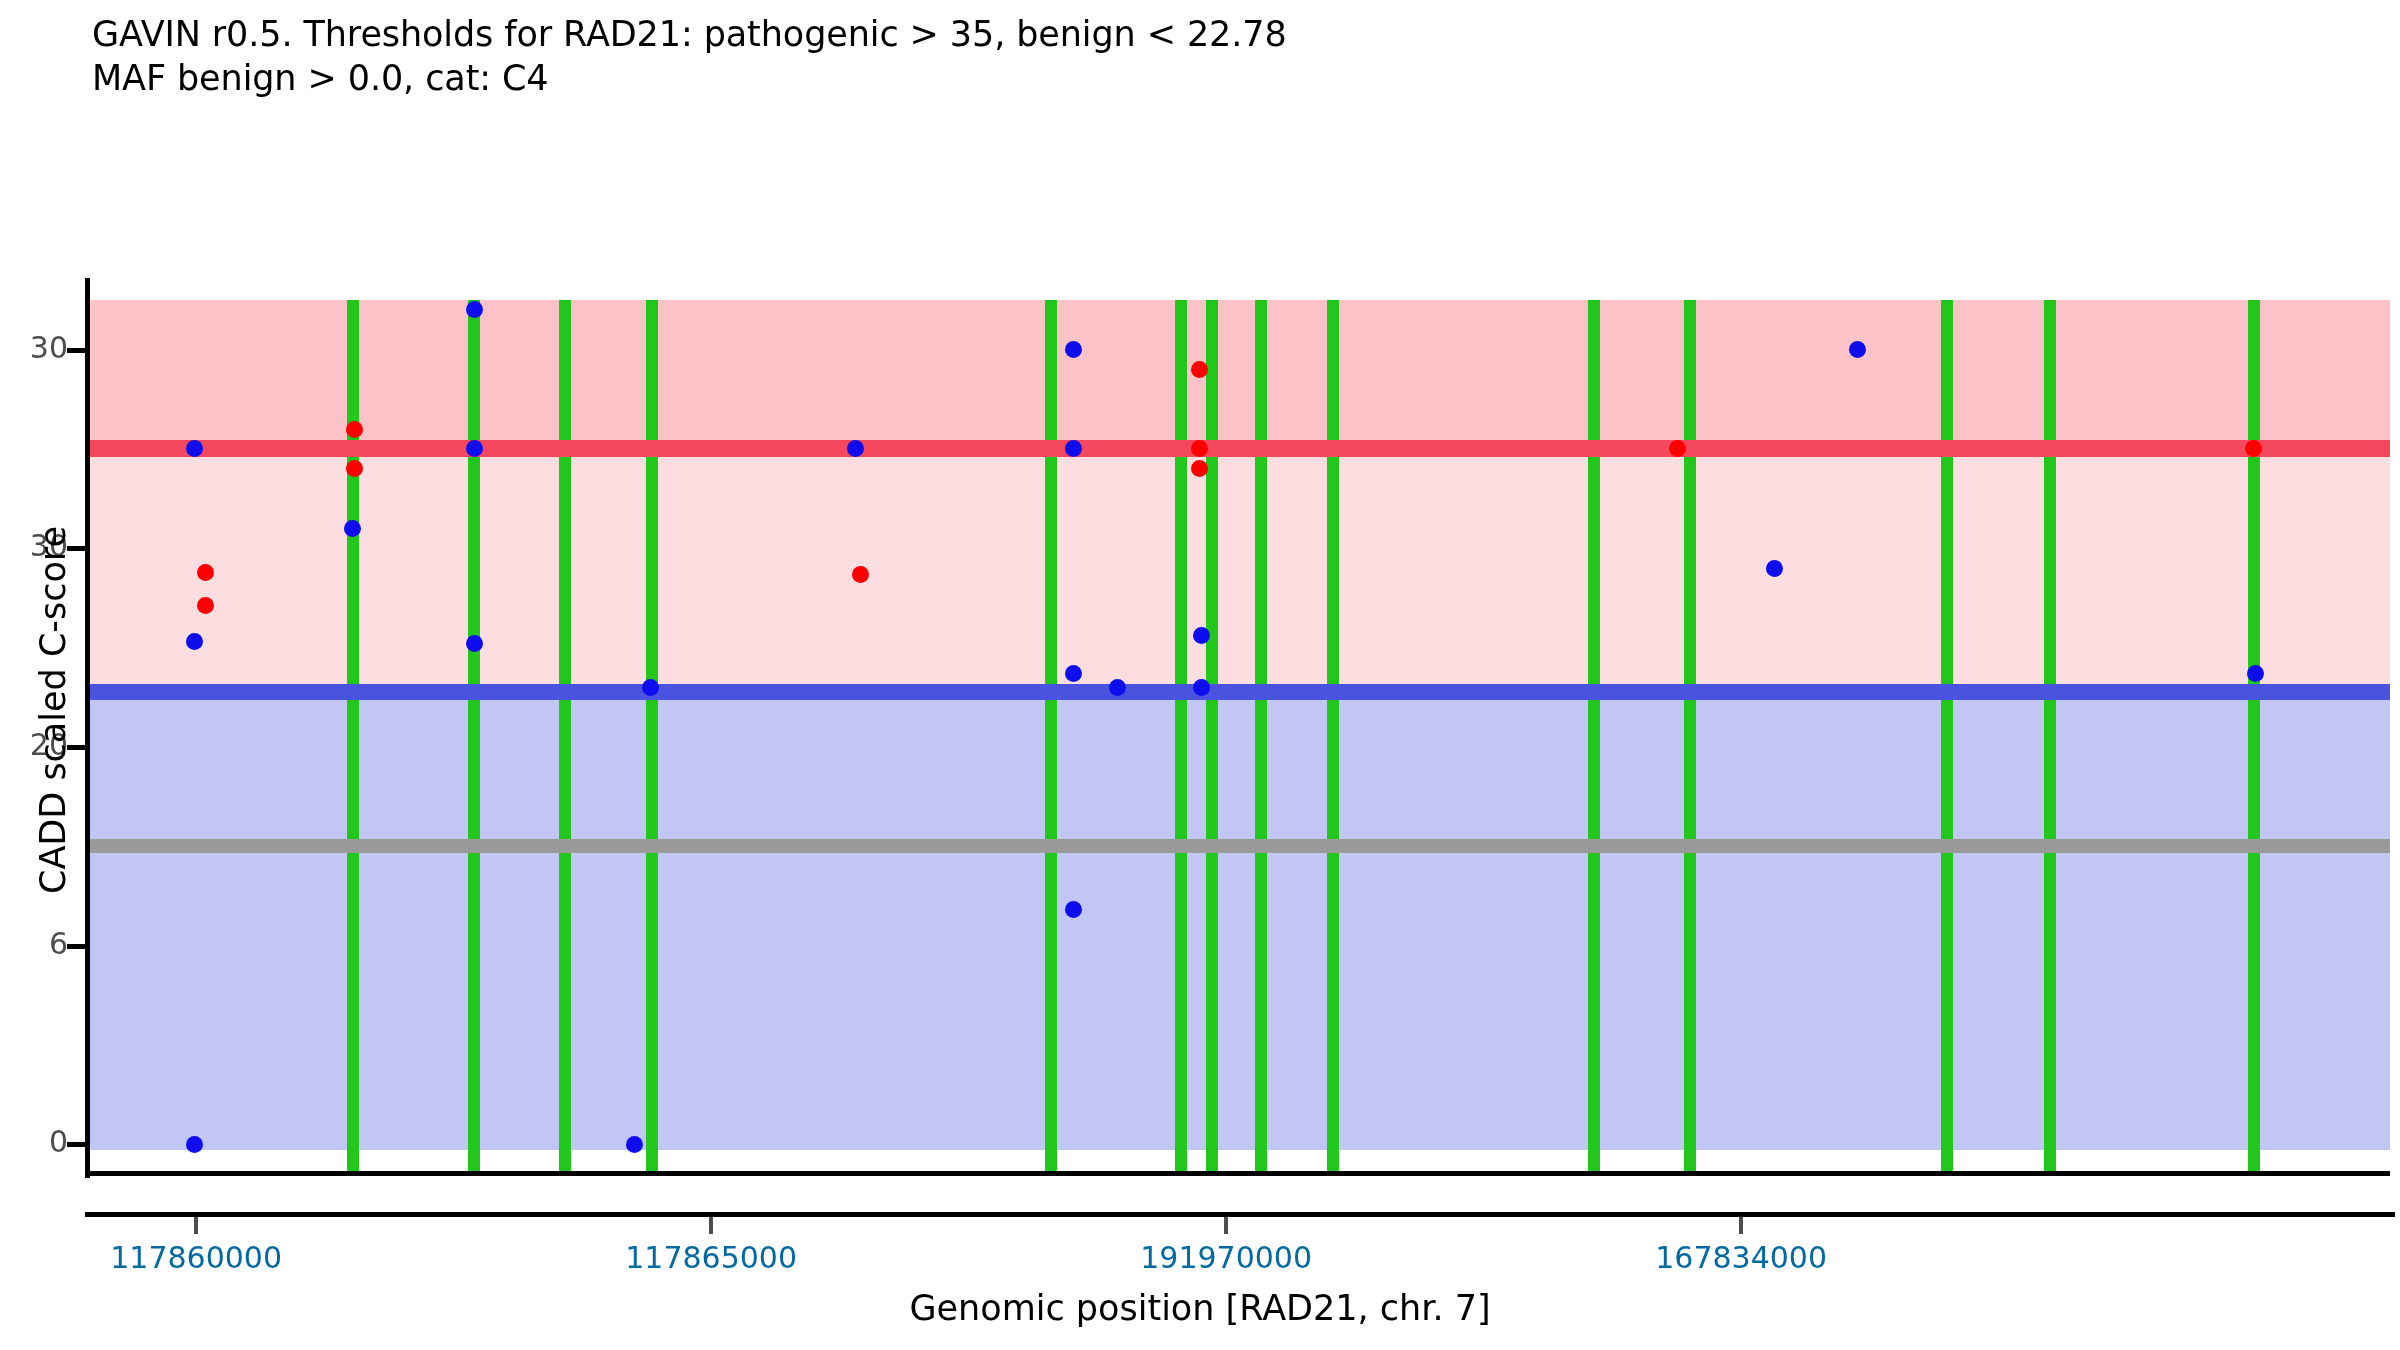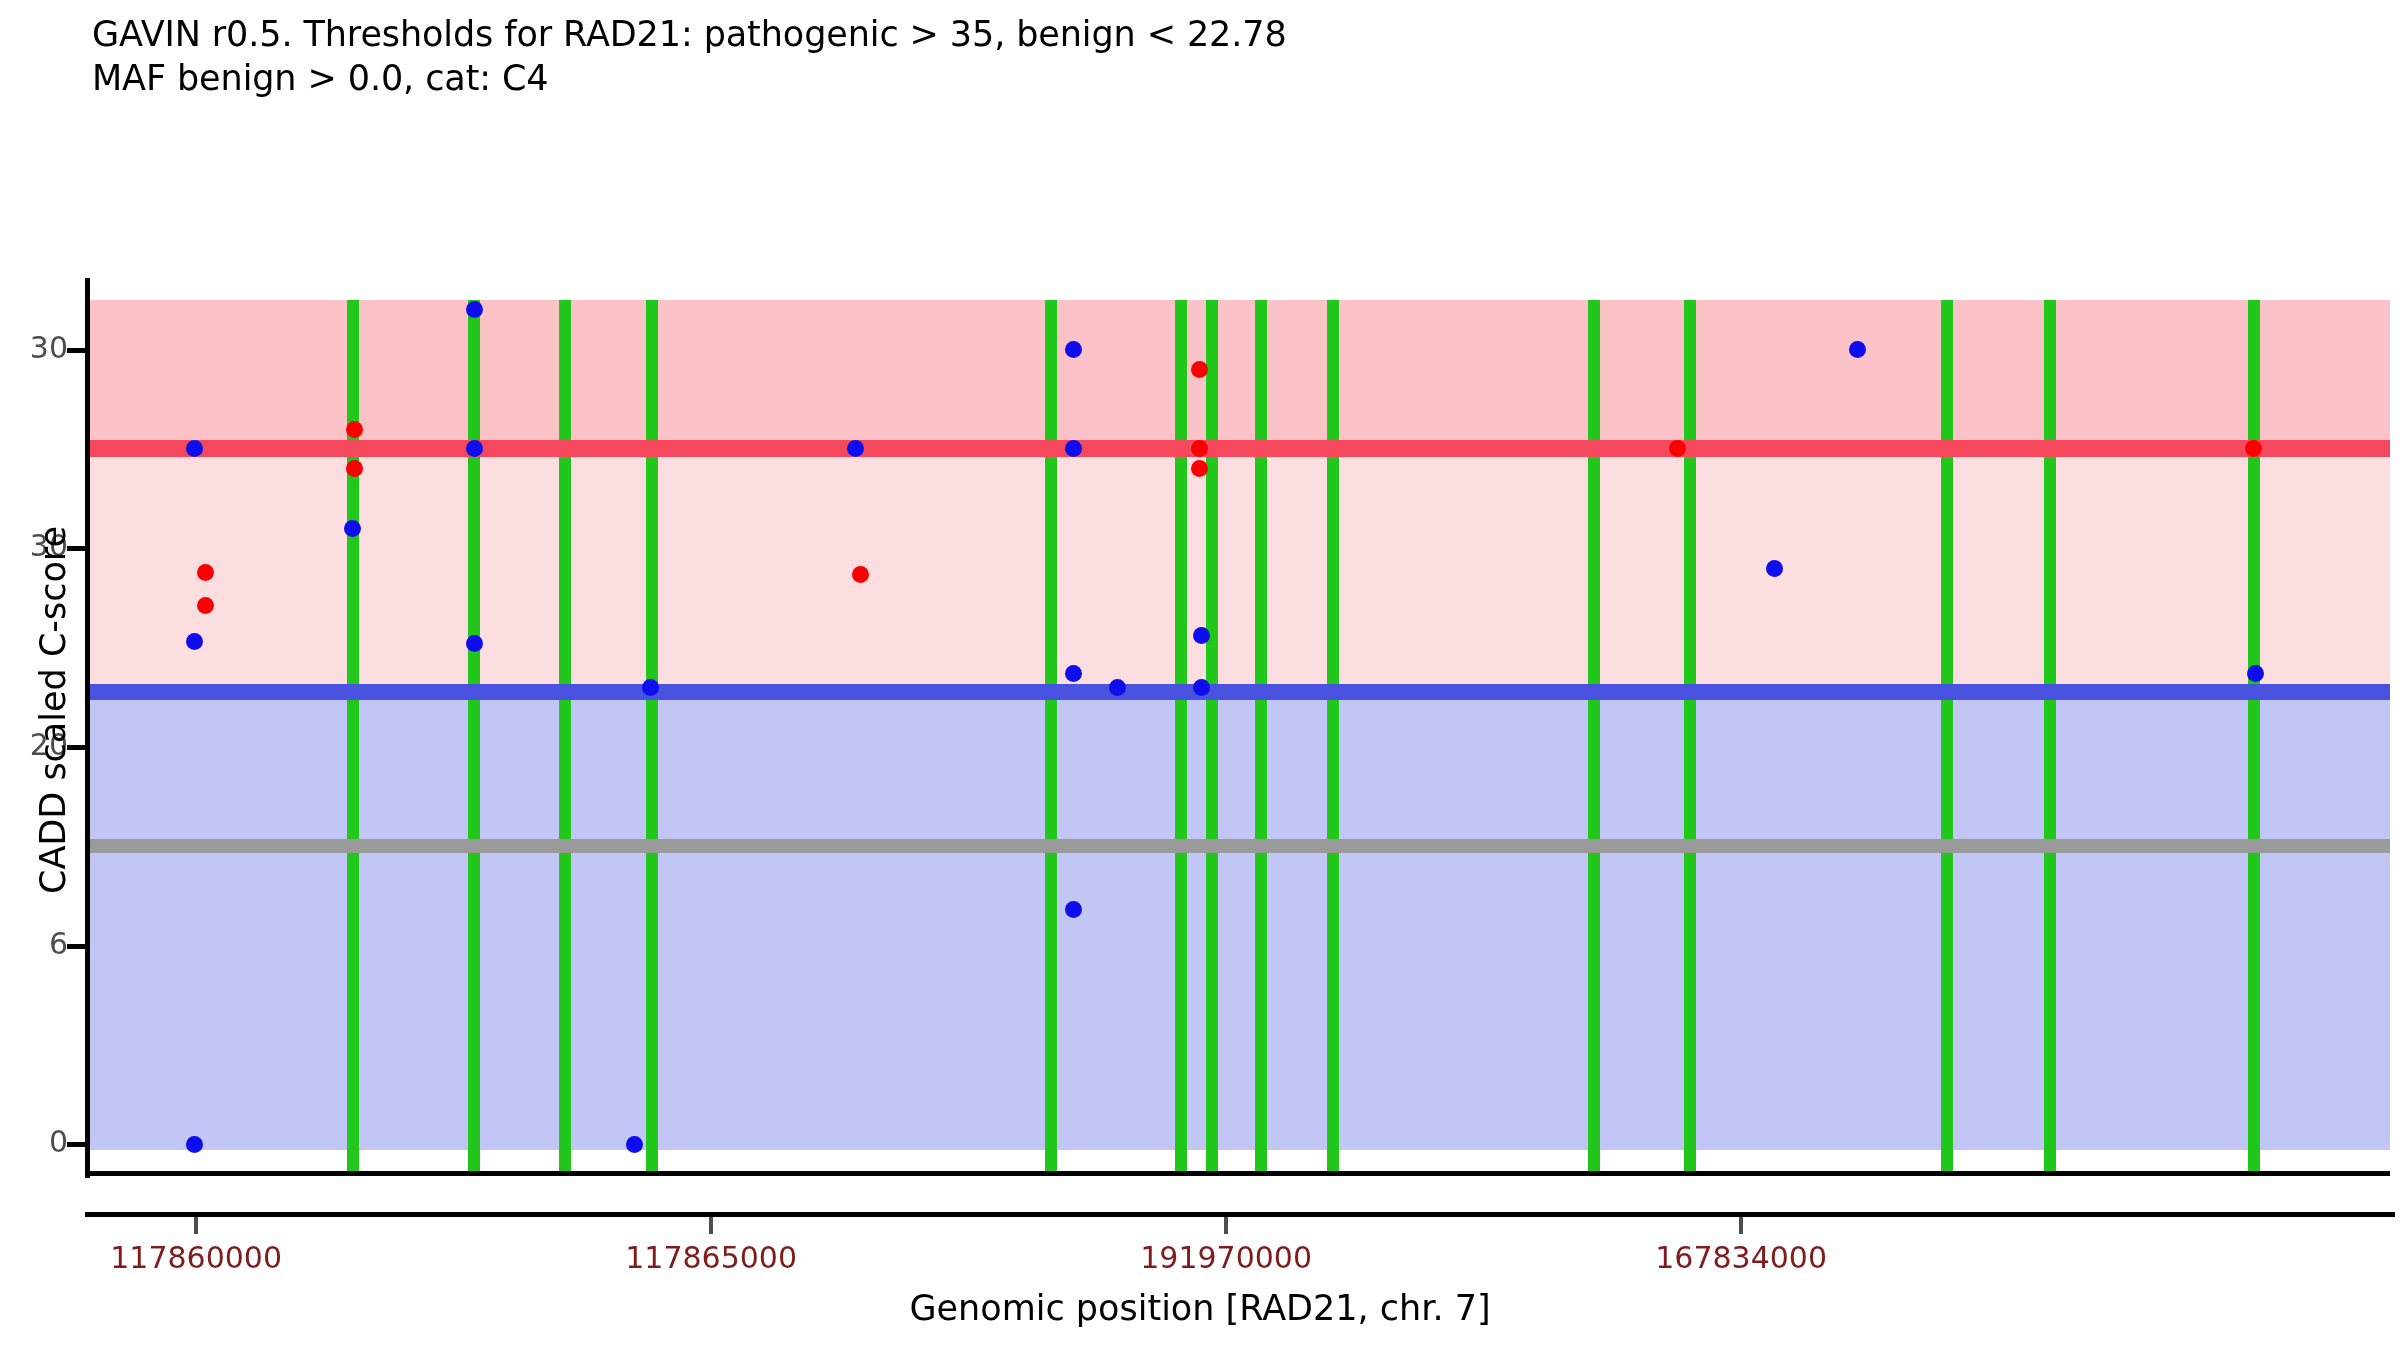--- a/index.html
+++ b/index.html
@@ -122,21 +122,21 @@
     position: absolute;
     top: 1217px;
     width: 4px;
     height: 17px;
     background: #4d4d4d;
   }
   .xlab {
     position: absolute;
     top: 1240px;
     font-size: 30px;
-    color: #7f1d1d;
+    color: #0369a1;
     white-space: nowrap;
     transform: translateX(-50%);
   }
 
   #y-axis-title {
     position: absolute;
     left: -297px;
     top: 690px;
     width: 700px;
     text-align: center;

